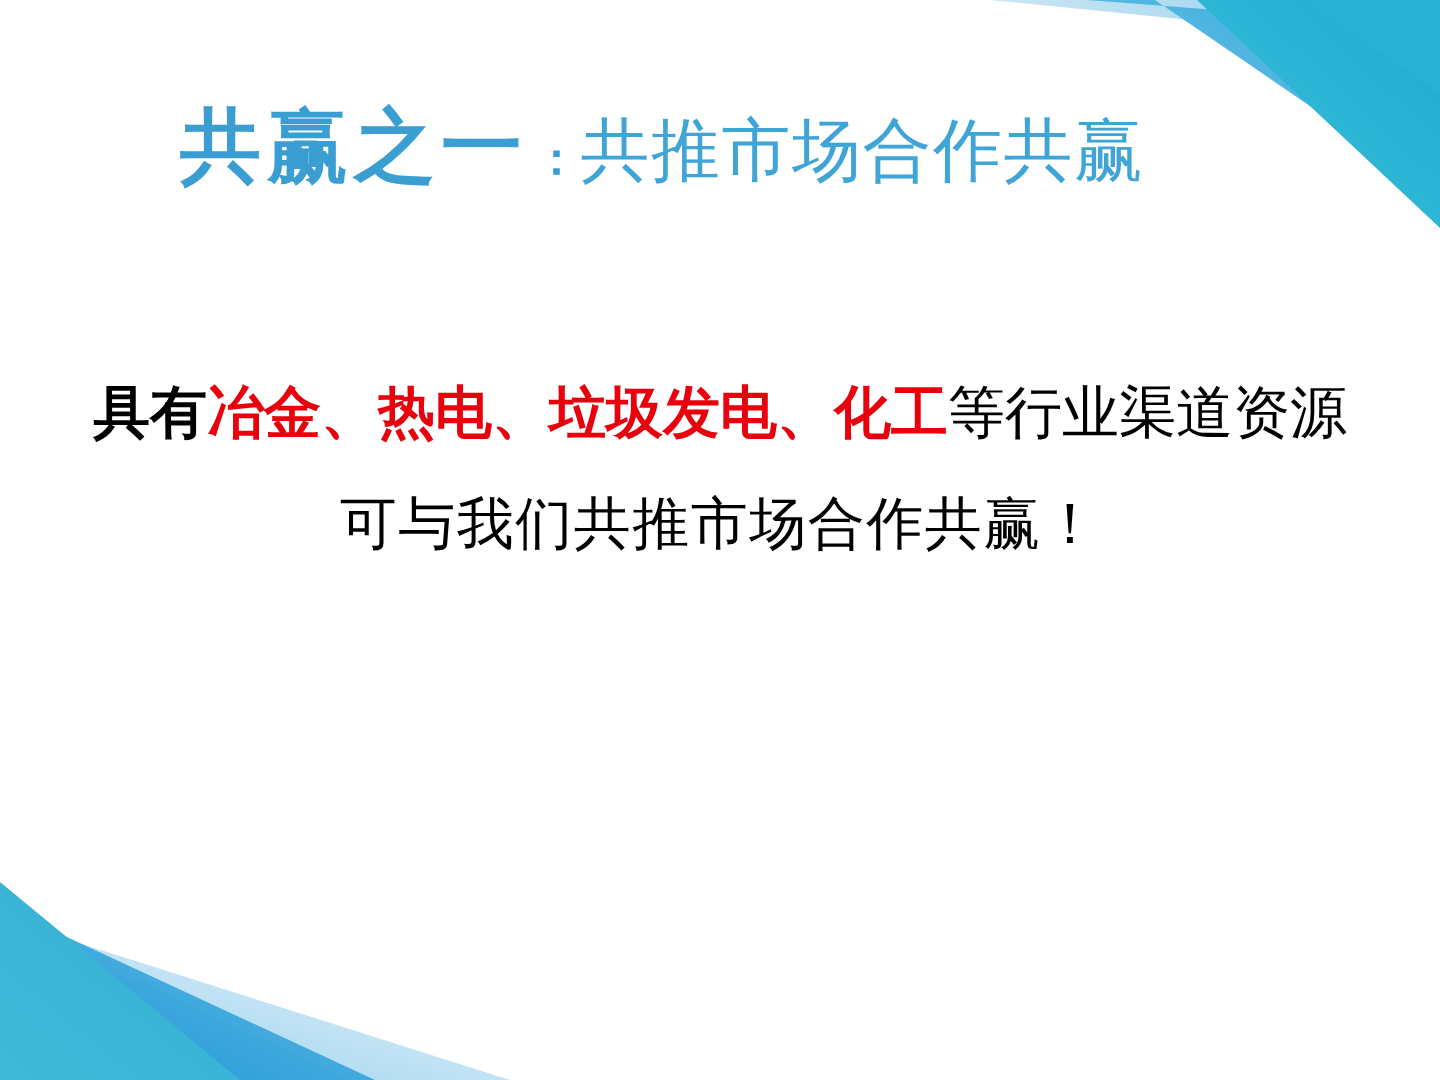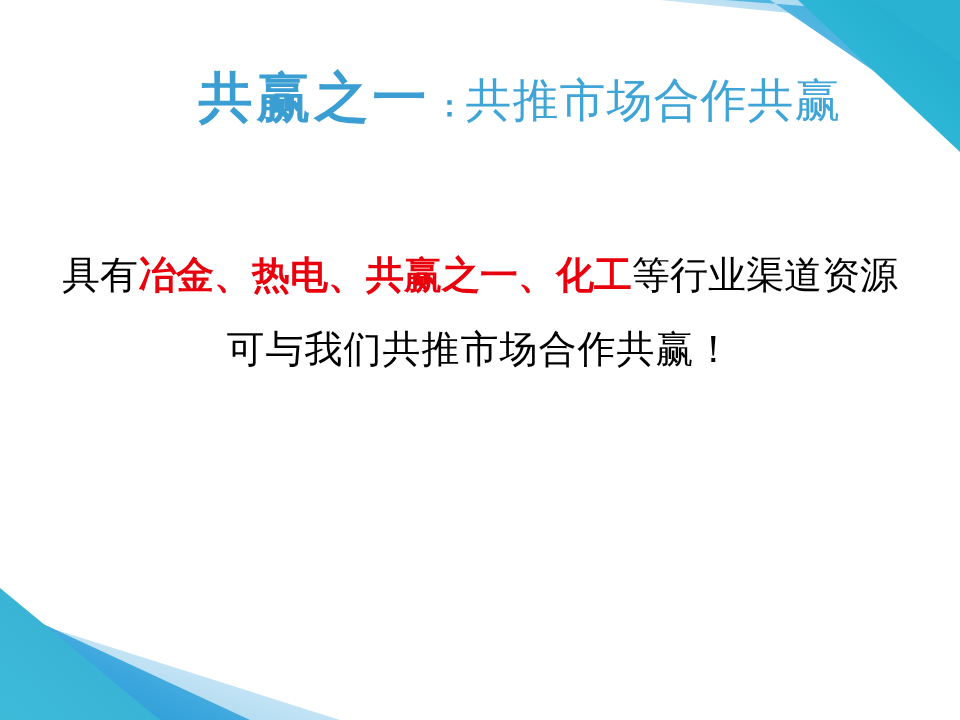--- a/index.html
+++ b/index.html
@@ -39,21 +39,20 @@
     height: 100%;
   }
 
   
   #title-block {
     position: absolute;
     left: 120px;
     top: 62px;
     width: 800px;
     white-space: nowrap;
-    text-align: center;
   }
   .title-main {
     font-family: "DejaVu Serif", "Liberation Serif", serif;
     font-size: 54px;
     font-weight: 700;
     letter-spacing: 4px;
     vertical-align: baseline;
   }
   .title-colon {
     font-family: "DejaVu Serif", "Liberation Serif", serif;
@@ -79,21 +78,21 @@
     text-align: center;
   }
   .body-line {
     font-family: "DejaVu Sans", "Liberation Sans", sans-serif;
     font-size: 38px;
     line-height: 74px;
     color: #000000;
     white-space: nowrap;
   }
   .seg-bold {
-    font-weight: 400;
+    font-weight: 700;
   }
   .seg-red {
     font-weight: 700;
   }
   .seg-plain {
     font-weight: 400;
     text-align: center;
   }
   .line-2 {
     font-weight: 400;
@@ -161,20 +160,20 @@
     </svg>
   </div>
 
   <div id="title-block">
     <span class="title-main" style="color: rgb(58, 158, 211);">共赢之一</span><span class="title-colon" style="color: rgb(58, 158, 211);">：</span><span class="title-sub" style="color: rgb(63, 164, 214);">共推市场合作共赢</span>
   </div>
 
   <div id="body-block">
 
     <div class="body-line">
-      <span class="seg-bold" style="color: rgb(0, 0, 0);">具有</span><span class="seg-red" style="color: rgb(232, 0, 13);">冶金、热电、共赢之一、化工</span><span class="seg-plain" style="color: rgb(0, 0, 0);">等行业渠道资源</span>
+      <span class="seg-bold" style="color: rgb(0, 0, 0);">具有</span><span class="seg-red" style="color: rgb(232, 0, 13);">冶金、热电、垃圾发电、化工</span><span class="seg-plain" style="color: rgb(0, 0, 0);">等行业渠道资源</span>
     </div>
 
     <div class="body-line line-2" style="color: rgb(0, 0, 0);">可与我们共推市场合作共赢！</div>
 
   </div>
 
 </div>
 
 </body></html>

